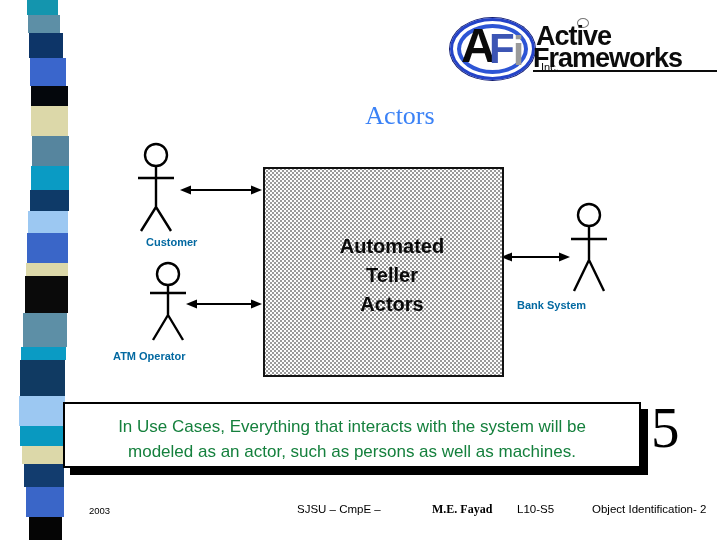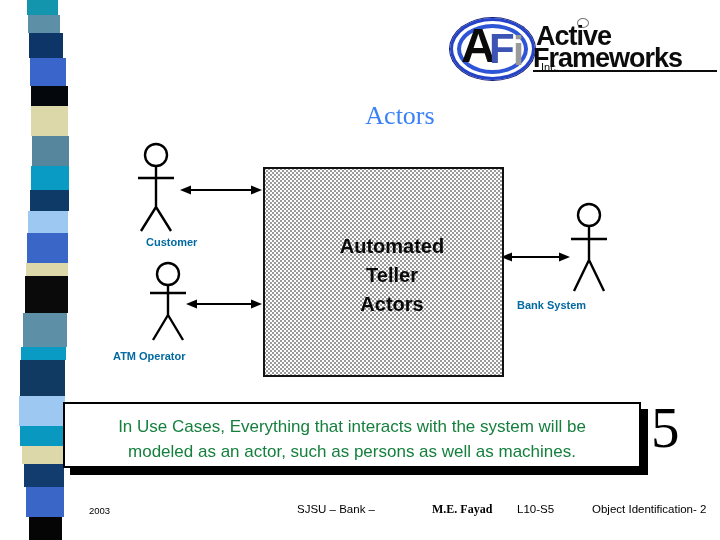--- a/index.html
+++ b/index.html
@@ -151,18 +151,18 @@
   <div class="actor-label lbl-operator">ATM Operator</div>
   <div class="actor-label lbl-bank">Bank System</div>
 
   <div class="note-box">
     <div>In Use Cases, Everything that interacts with the system will be</div>
     <div>modeled as an actor, such as persons as well as machines.</div>
   </div>
   <div class="page-number">5</div>
 
   <div class="footer-item f-year">2003</div>
-  <div class="footer-item f-course">SJSU – Bank –</div>
+  <div class="footer-item f-course">SJSU – CmpE –</div>
   <div class="footer-item f-author">M.E. Fayad</div>
   <div class="footer-item f-lecture">L10-S5</div>
   <div class="footer-item f-topic">Object Identification- 2</div>
 
 </div>
 
 </body></html>

